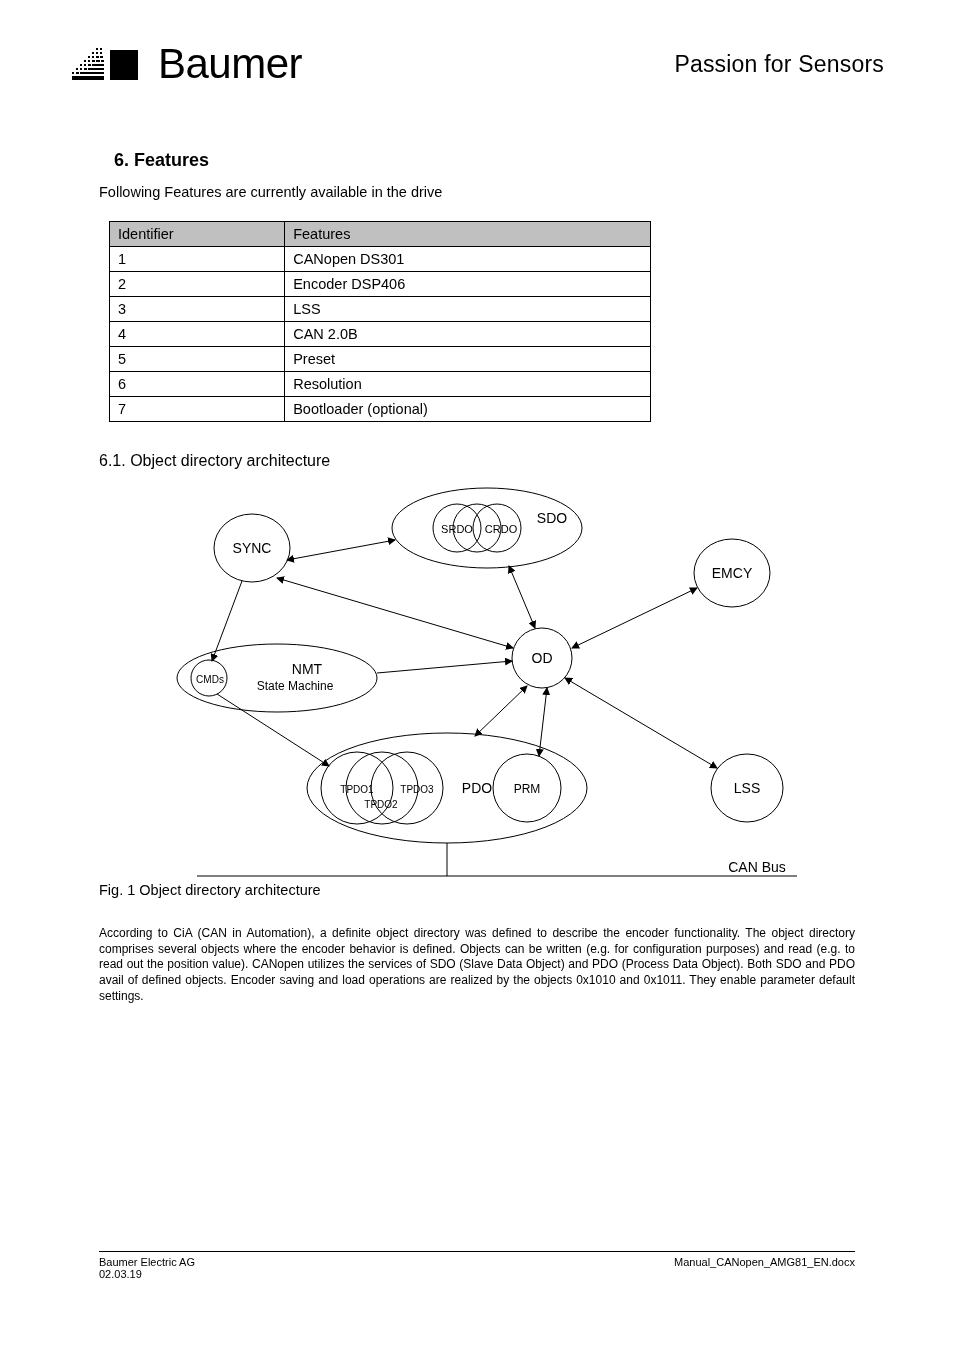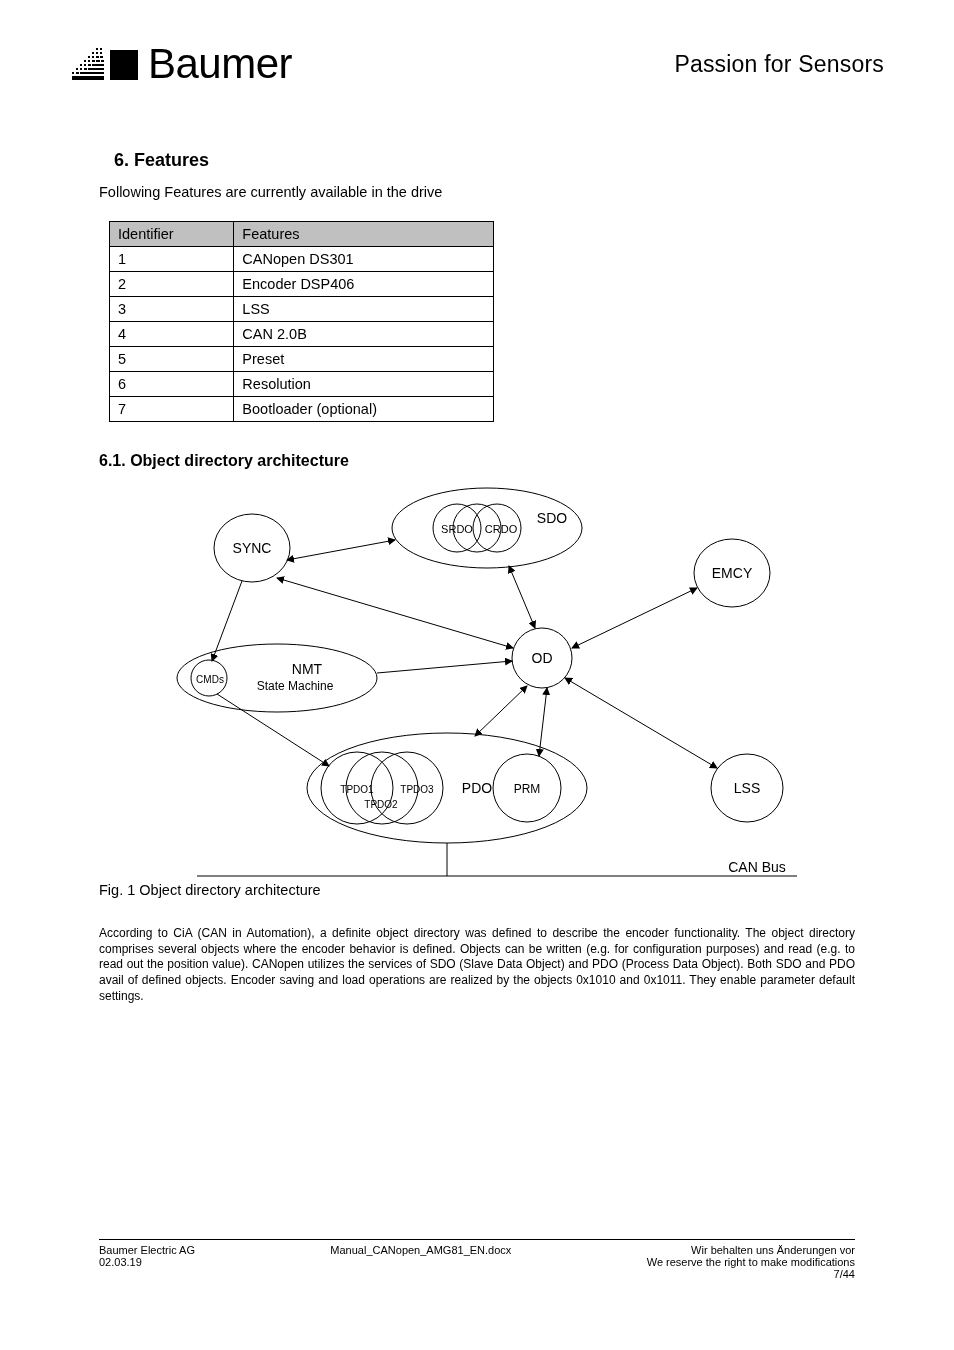--- a/index.html
+++ b/index.html
@@ -24,21 +24,21 @@
     top: 40px;
     left: 70px;
     right: 70px;
     display: flex;
     justify-content: space-between;
     align-items: center;
   }
   .logo-group {
     display: flex;
     align-items: center;
-    gap: 8px;
+    gap: 18px;
   }
   .logo-mark {
     display: flex;
     gap: 4px;
   }
   .logo-mark svg {
     display: block;
   }
   .logo-text {
     font-size: 42px;
@@ -66,38 +66,38 @@
   }
 
   .body-text {
     font-size: 14.5px;
     line-height: 1.25;
     margin: 12px 0 20px;
   }
 
   table.feature-table {
     border-collapse: collapse;
-    width: 385px;
+    width: 542px;
     margin-left: 10px;
   }
   table.feature-table th,
   table.feature-table td {
     border: 1px solid #000;
     padding: 4px 8px;
     font-size: 14.5px;
     text-align: left;
     font-weight: 400;
   }
   table.feature-table th {
     background: #c0c0c0;
   }
 
   h3.sub-title {
     font-size: 16px;
-    font-weight: 700;
+    font-weight: 400;
     margin: 30px 0 8px;
   }
 
   .diagram-wrap {
     width: 640px;
     margin: 0 auto;
   }
   .diagram-wrap svg {
     display: block;
   }
@@ -300,21 +300,16 @@
   </div>
 
   <div class="footer">
     <div class="footer-rule"></div>
     <div class="footer-row">
       <div>
         <div>Baumer Electric AG</div>
         <div>02.03.19</div>
       </div>
       <div>Manual_CANopen_AMG81_EN.docx</div>
-      <div class="footer-right">
-        <div>Wir behalten uns Änderungen vor</div>
-        <div>We reserve the right to make modifications</div>
-        <div>7/44</div>
-      </div>
     </div>
   </div>
 
 </div>
 
 </body></html>

